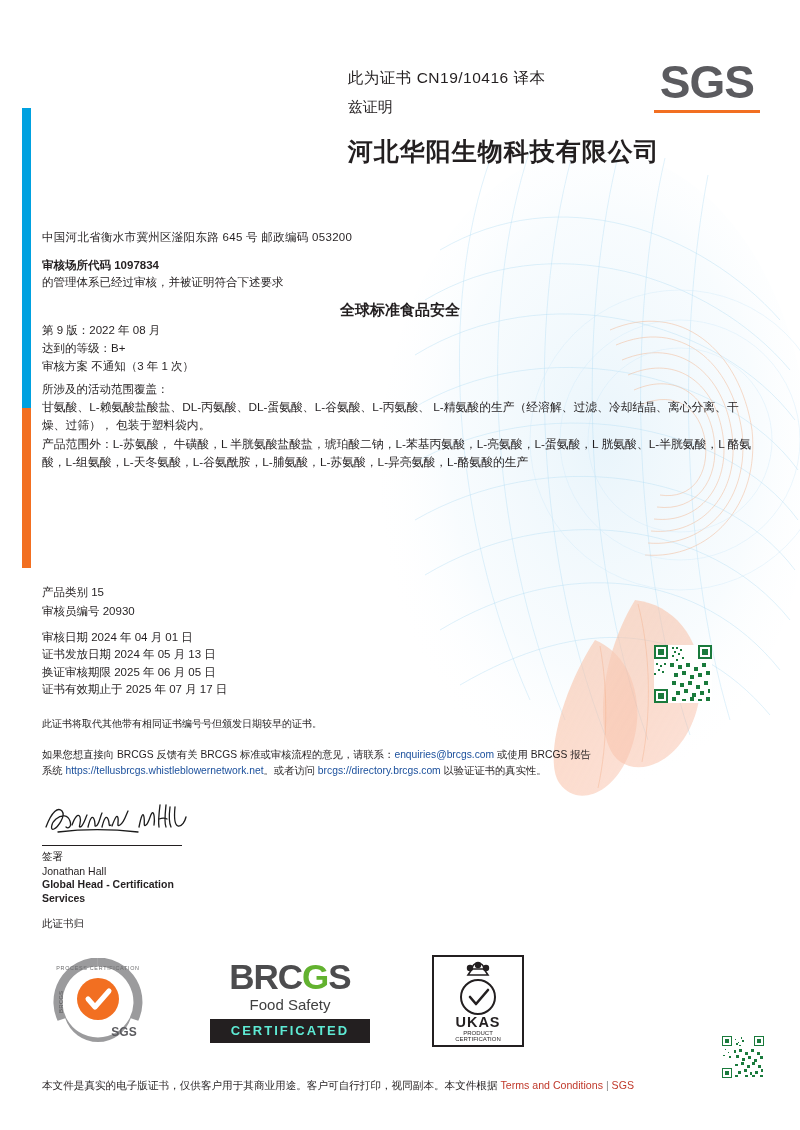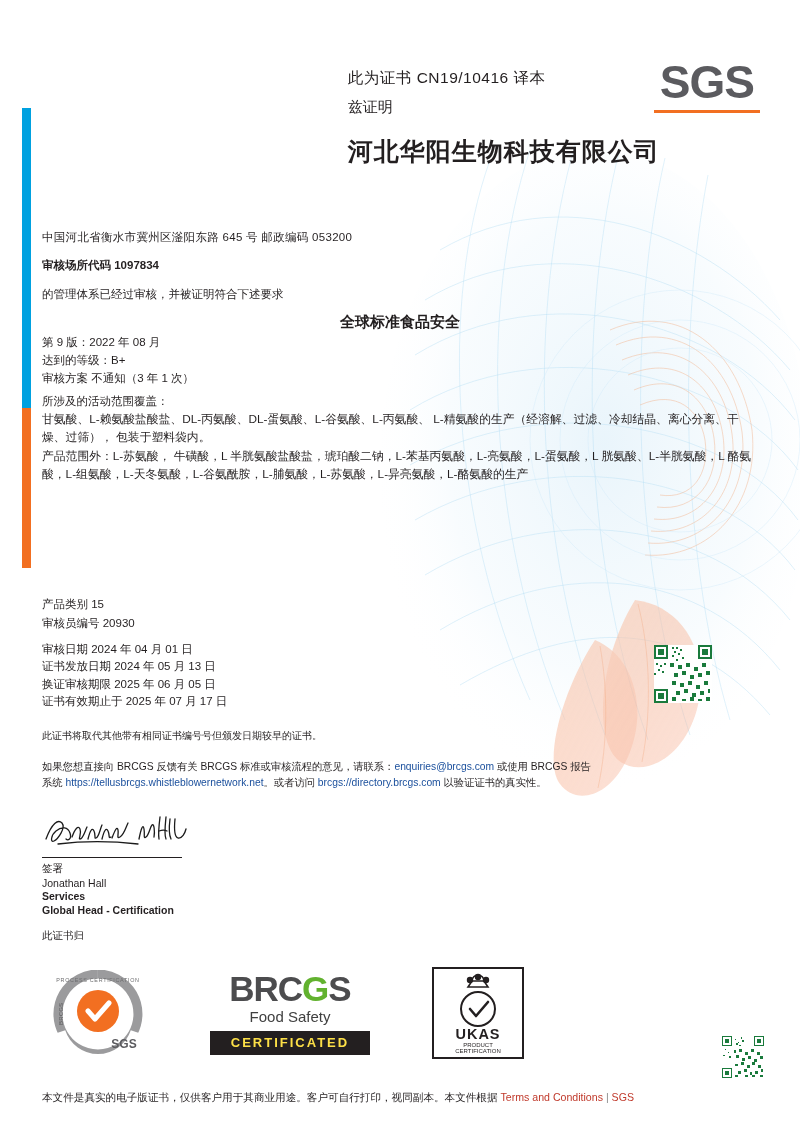--- a/index.html
+++ b/index.html
@@ -91,21 +91,21 @@
     font-size: 11.5px;
     letter-spacing: 0.3px;
   }
   .sitecode {
     margin-top: 13px;
     font-size: 11.5px;
     font-weight: bold;
   }
   .mgmt {
     font-size: 11.5px;
-    margin-top: 14px;
+    margin-top: 2px;
   }
   .standard {
     font-size: 15px;
     font-weight: bold;
     margin-top: 11px;
     text-align: center;
   }
   .issue-line, .grade-line, .prog-line {
     font-size: 11.5px;
     margin-top: 3px;
@@ -191,21 +191,21 @@
   }
   .brcgs-word .g { color: #62b22f; }
   .brcgs-food {
     font-size: 15px;
     color: #404040;
     margin-top: 2px;
   }
   .brcgs-cert {
     margin-top: 6px;
     background: #231f20;
-    color: #fde047;
+    color: #5eead4;
     font-size: 13px;
     font-weight: bold;
     letter-spacing: 2px;
     padding: 4px 0 5px;
   }
   .ukas { width: 96px; height: 96px; }
 
   
   .footer {
     margin-top: 14px;
@@ -407,22 +407,22 @@
         <path d="M124 6 C 123 16, 122 24, 124 28"></path>
         <path d="M117 20 C 120 19, 123 19, 125 20"></path>
         <path d="M128 8 C 127 16, 127 24, 129 28"></path>
         <path d="M133 8 C 132 18, 133 26, 136 27 C 140 28, 143 22, 144 18"></path>
         <path d="M16 33 C 40 30, 70 30, 96 33"></path>
       </g>
     </svg>
     <div class="sig-rule"></div>
     <div class="sig-label">签署</div>
     <div class="sig-name">Jonathan Hall</div>
+    <div class="sig-title">Global Head - Certification</div>
     <div class="sig-title">Services</div>
-    <div class="sig-title">Global Head - Certification</div>
     <div class="sig-belong">此证书归</div>
   </div>
 
 
   <div class="marks">
 
     <svg class="mark-brcgs-sgs" viewBox="0 0 104 86">
       <path d="M52 4 A 40 40 0 1 1 51.9 4" fill="none" stroke="#9b9b9d" stroke-width="9"></path>
       <path d="M14 62 A 40 40 0 0 0 90 62" fill="none" stroke="#ffffff" stroke-width="11"></path>
       <circle cx="52" cy="41" r="21" fill="#f26f21"></circle>

